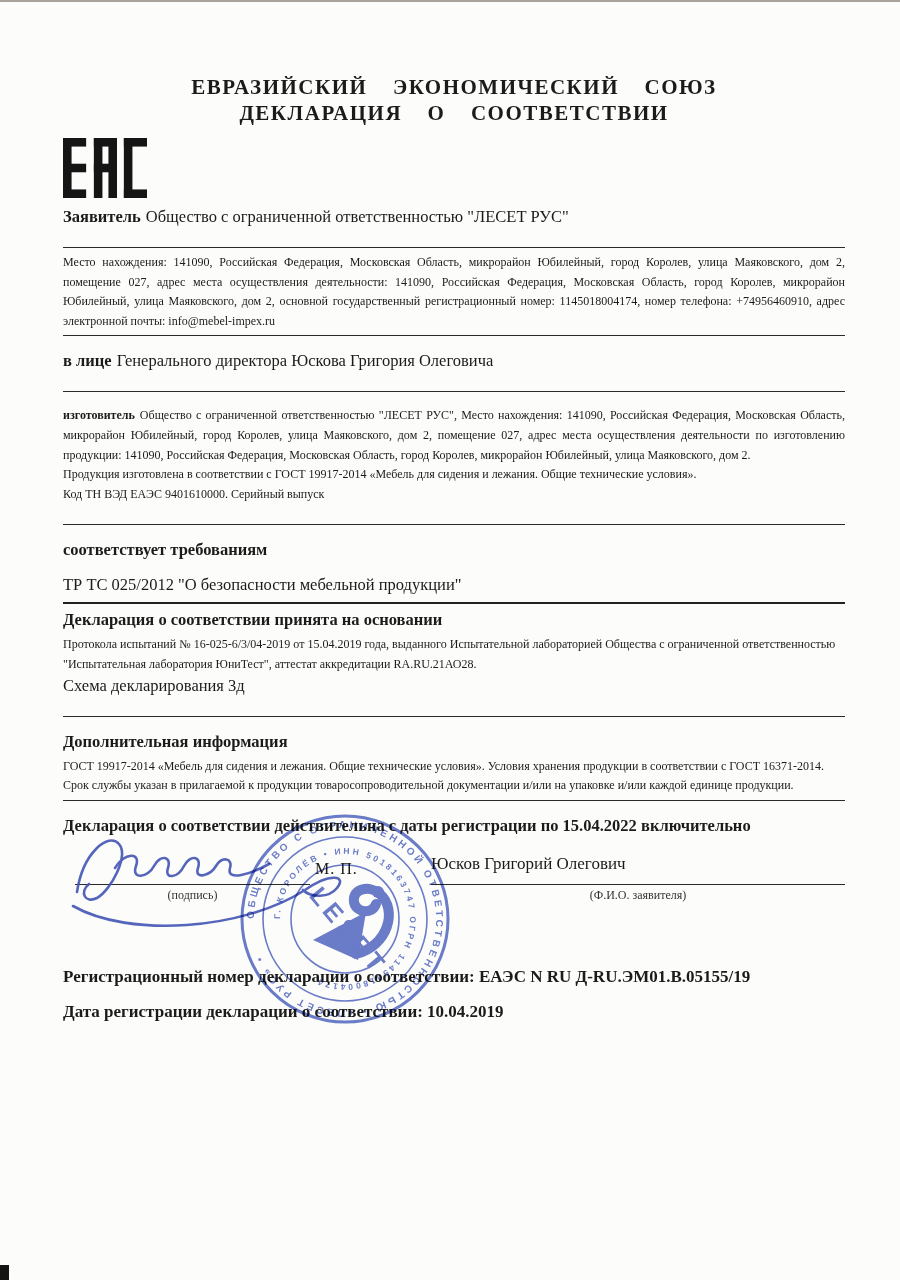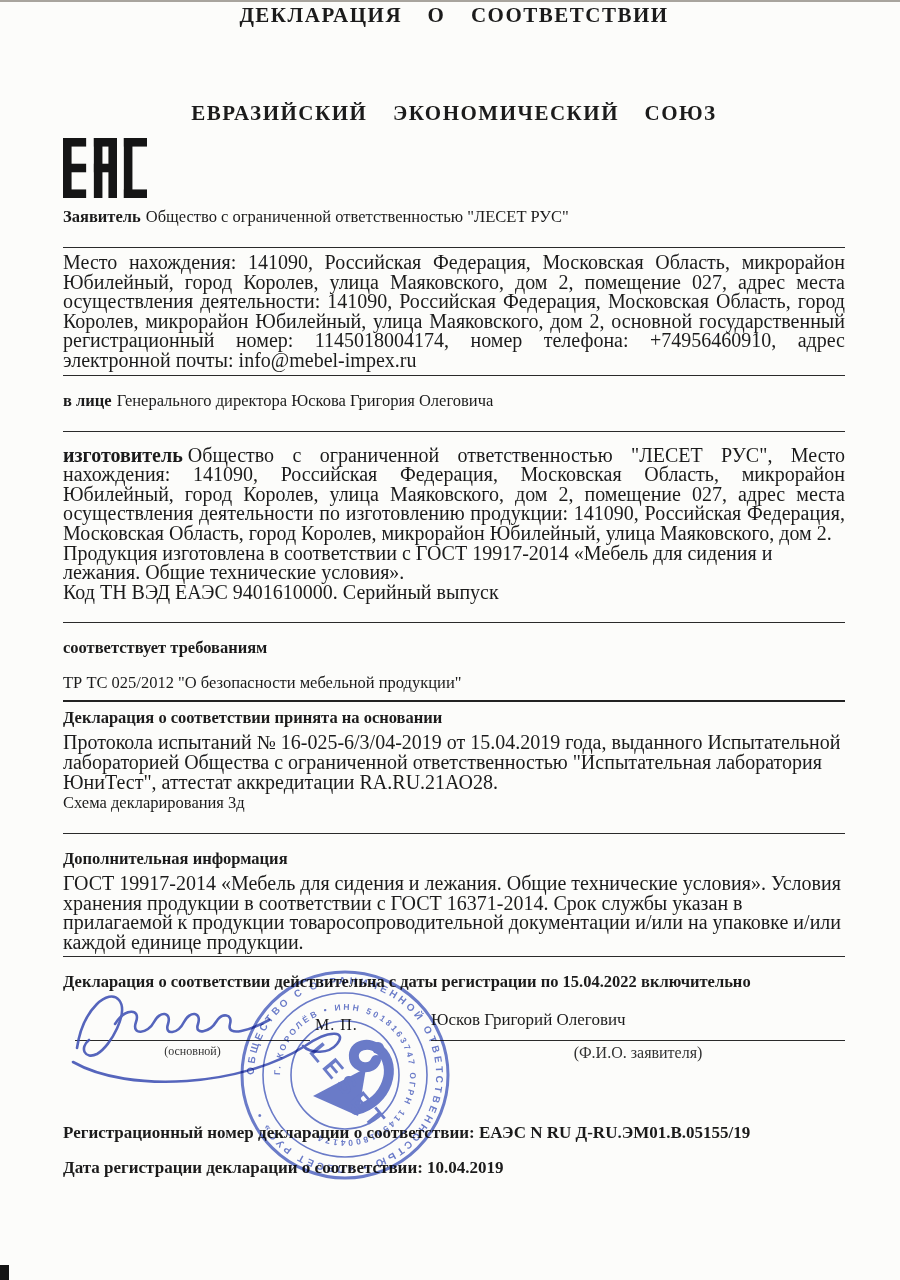--- a/index.html
+++ b/index.html
@@ -15,51 +15,51 @@
     border-bottom:2px solid #c6c2bb;
   }
   .content{padding:0 55px 0 63px;}
   .title{
     text-align:center;font-weight:bold;font-size:21px;line-height:26px;
     letter-spacing:1.5px;word-spacing:6px;white-space:pre-wrap;
   }
   .title.first{margin-top:72px;}
   .eac-wrap{margin-top:6px;height:74px;}
   .row{font-size:16.5px;line-height:21px;}
-  .para{font-size:20px;line-height:19.6px;margin:0;}
+  .para{font-size:12px;line-height:19.6px;margin:0;}
   .just{text-align:justify;}
   .lbl{font-weight:bold;margin-right:5px;}
   .hr{border-bottom:1.6px solid #2a2a2a;}
   .hr2{border-bottom:2.2px solid #222;}
   .pb2{padding-bottom:20px;}
   .pb4{padding-bottom:4px;}
   .pb7{padding-bottom:7px;}
   .mt3{margin-top:14px;}
   .mt5{margin-top:5px;}
   .bold{font-weight:bold;}
   .sig-area{position:relative;height:112px;margin-top:2px;}
   .sig-line-left{position:absolute;left:12px;width:235px;top:46px;border-top:1.6px solid #2a2a2a;}
   .sig-cap-left{position:absolute;left:12px;width:235px;top:50px;text-align:center;font-size:12px;color:#333;}
   .mp{position:absolute;left:252px;top:22px;font-size:16px;letter-spacing:1px;}
   .sig-line-right{position:absolute;left:368px;width:414px;top:46px;border-top:1.6px solid #2a2a2a;}
   .fio{position:absolute;left:368px;width:414px;top:16px;font-size:17px;}
-  .sig-cap-right{position:absolute;left:368px;width:414px;top:50px;text-align:center;font-size:16px;color:#333;}
+  .sig-cap-right{position:absolute;left:368px;width:414px;top:50px;text-align:center;font-size:12px;color:#333;}
   .signature-svg{position:absolute;left:0;top:-12px;z-index:3;}
   .stamp-svg{position:absolute;left:175px;top:-26px;z-index:3;opacity:.82;mix-blend-mode:multiply;}
   .reg{font-size:17px;font-weight:bold;line-height:22px;}
   .corner-chip{position:absolute;left:0;bottom:0;width:9px;height:17px;background:#141414;}
 </style>
 </head>
 <body>
 
 <div class="page">
   <div class="content">
 
+    <div class="title first">ЕВРАЗИЙСКИЙ  ЭКОНОМИЧЕСКИЙ  СОЮЗ</div>
     <div class="title">ДЕКЛАРАЦИЯ  О  СООТВЕТСТВИИ</div>
-    <div class="title first">ЕВРАЗИЙСКИЙ  ЭКОНОМИЧЕСКИЙ  СОЮЗ</div>
 
     <div class="eac-wrap">
       <svg width="84" height="72" viewBox="0 0 98 70" aria-label="EAC">
         <g fill="#151515">
           <rect x="0" y="0" width="10" height="70"></rect>
             <rect x="0" y="0" width="27" height="10"></rect>
             <rect x="0" y="30" width="27" height="10"></rect>
             <rect x="0" y="60" width="27" height="10"></rect>
           <rect x="36" y="0" width="10" height="70"></rect>
             <rect x="53" y="0" width="10" height="70"></rect>
@@ -103,21 +103,21 @@
 
     <div class="sig-area">
       <svg class="signature-svg" width="330" height="115" viewBox="0 0 330 115">
         <g fill="none" stroke="#4455b6" stroke-width="2.6" stroke-linecap="round" opacity="0.9">
           <path d="M14,66 C20,26 46,6 56,18 C66,30 48,64 34,72 C22,78 16,66 26,58"></path>
           <path d="M52,42 C62,26 78,26 73,40 C68,54 85,52 91,40 C97,28 109,30 105,42 C101,54 115,52 121,40 C127,28 139,30 135,42 C131,54 147,50 153,40 C159,30 170,32 167,42 C163,56 188,48 206,38"></path>
           <path d="M10,80 C66,112 180,104 242,64 C268,46 284,50 274,62 C266,72 248,72 240,64"></path>
         </g>
       </svg>
       <div class="sig-line-left"></div>
-      <div class="sig-cap-left">(основной)</div>
+      <div class="sig-cap-left">(подпись)</div>
       <div class="mp">М. П.</div>
       <div class="fio">Юсков Григорий Олегович</div>
       <div class="sig-line-right"></div>
       <div class="sig-cap-right">(Ф.И.О.  заявителя)</div>
 
       <svg class="stamp-svg" width="214" height="214" viewBox="0 0 214 214">
         <defs>
           <path id="tp-outer" d="M107,107 m-91,0 a91,91 0 1,1 182,0 a91,91 0 1,1 -182,0"></path>
           <path id="tp-inner" d="M107,107 m-65,0 a65,65 0 1,1 130,0 a65,65 0 1,1 -130,0"></path>
         </defs>

